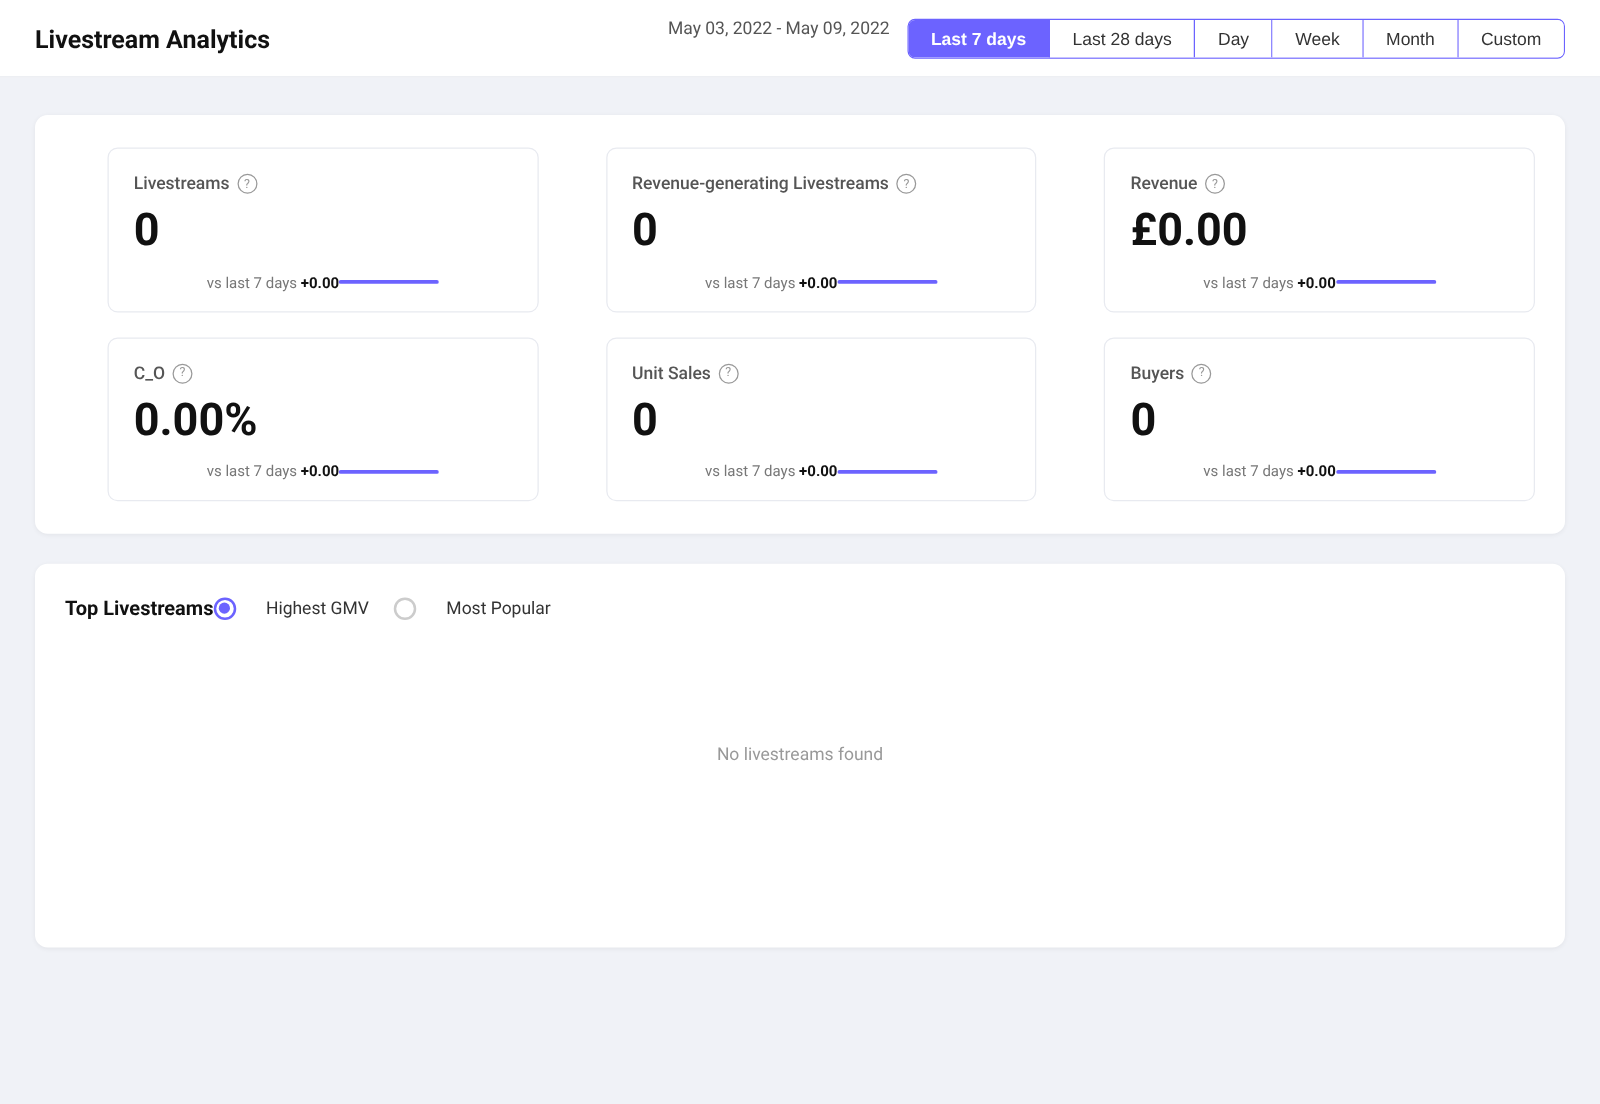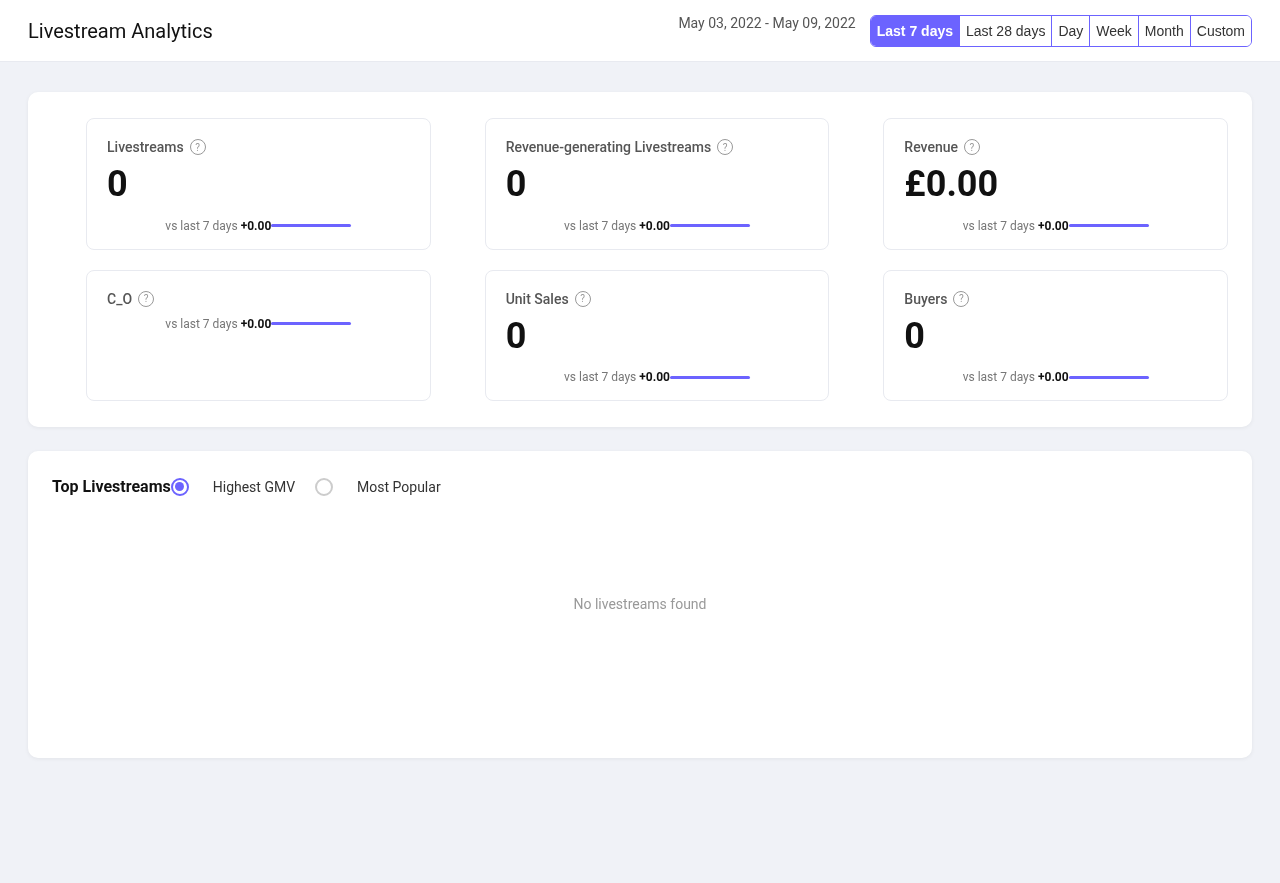--- a/index.html
+++ b/index.html
@@ -15,41 +15,41 @@
       background: #fff;
       display: flex;
       align-items: center;
       justify-content: space-between;
       padding: 0 28px;
       height: 62px;
       border-bottom: 1px solid #e8eaf0;
     }
     .header-title {
       font-size: 20px;
-      font-weight: 400;
+      font-weight: 700;
       color: #111;
     }
     .header-right {
       display: flex;
       align-items: flex-start;
       gap: 14px;
     }
     .date-range {
       font-size: 14px;
       color: #555;
     }
     .time-filters {
       display: flex;
       gap: 0;
       border: 1.5px solid #6c63ff;
       border-radius: 6px;
       overflow: hidden;
     }
     .time-filter-btn {
-      padding: 7px 6px;
+      padding: 7px 18px;
       font-size: 14px;
       background: #fff;
       border: none;
       border-right: 1.5px solid #6c63ff;
       cursor: pointer;
       color: #333;
       transition: background 0.15s;
     }
     .time-filter-btn:last-child {
       border-right: none;
@@ -256,20 +256,21 @@
           vs last 7 days <span class="delta">+0.00</span>
         </span>
         <div class="metric-sparkline"></div>
       </div>
     </div>
         <div class="metric-card">
       <div class="metric-header">
         <span class="metric-label">C_O</span>
         <span class="metric-help-icon" title="Help">?</span>
       </div>
+      <div class="metric-value">0.00%</div>
       <div class="metric-footer">
         <span class="metric-vs">
           vs last 7 days <span class="delta">+0.00</span>
         </span>
         <div class="metric-sparkline"></div>
       </div>
     </div>
         <div class="metric-card">
       <div class="metric-header">
         <span class="metric-label">Unit Sales</span>

